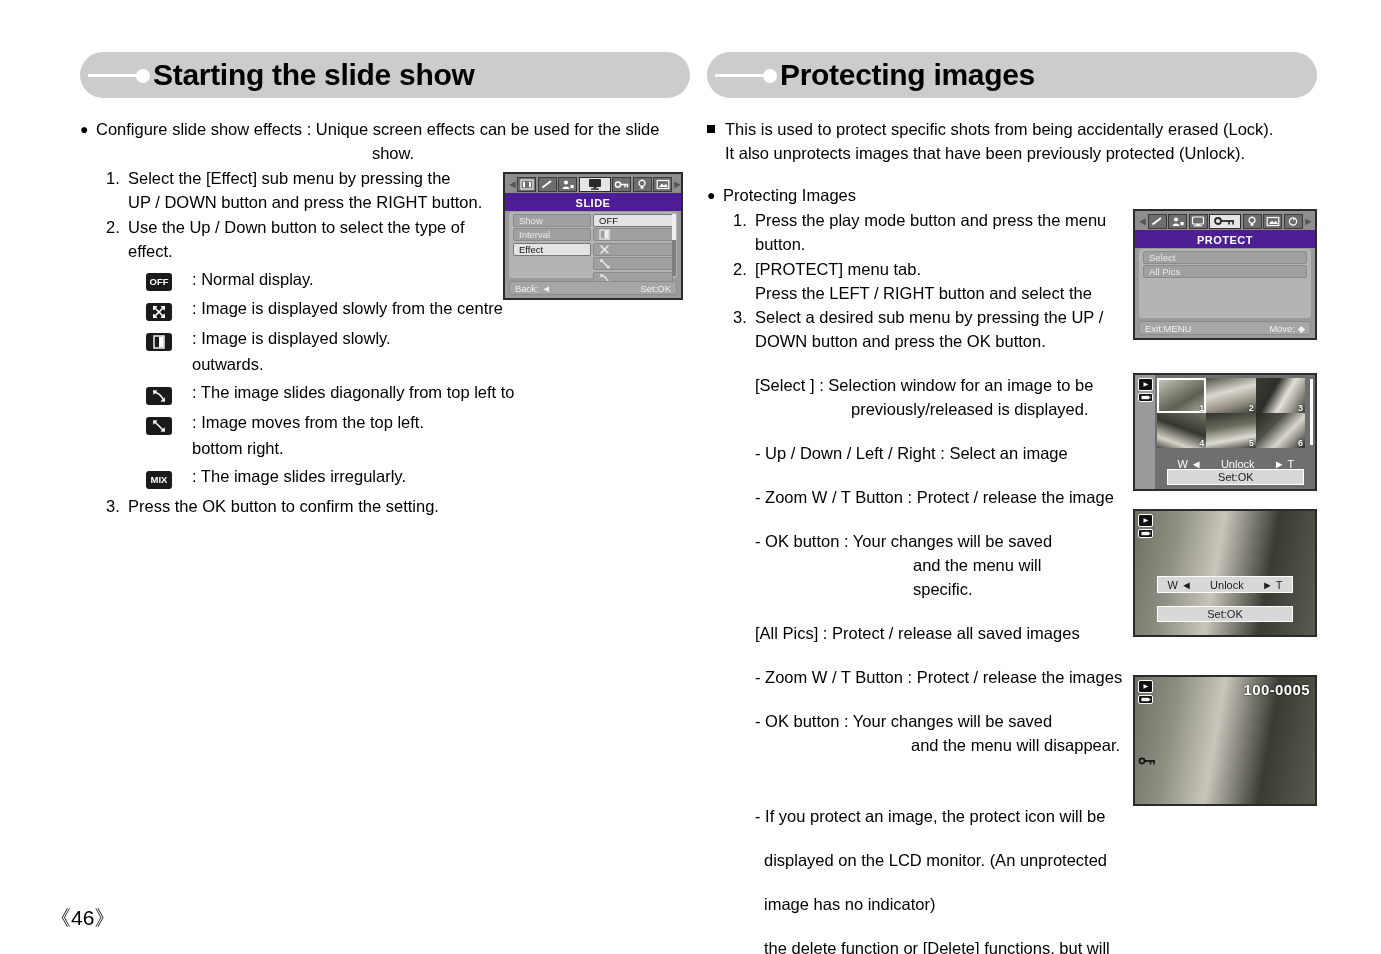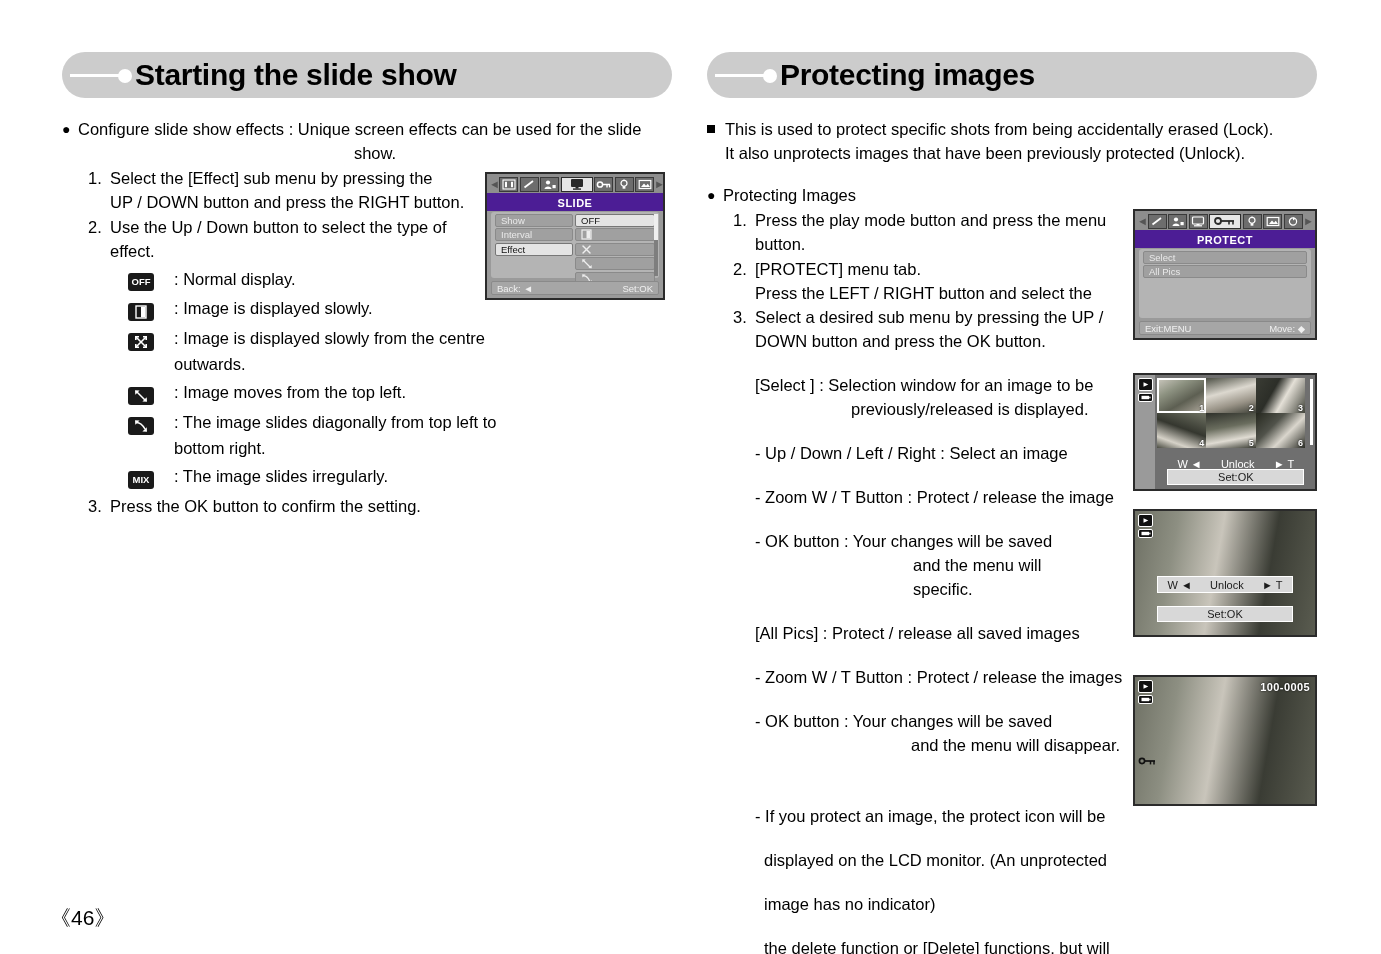--- a/index.html
+++ b/index.html
@@ -9,21 +9,21 @@
     background:#ffffff;
     font-family:"Liberation Sans", sans-serif;
     color:#000000;
     position:relative;
     overflow:hidden;
   }
 
   
   .page { position:absolute; inset:0; }
   .col { position:absolute; top:52px; }
-  .col-left  { left:62px;  width:610px; }
+  .col-left  { left:80px;  width:610px; }
   .col-right { left:707px; width:610px; }
 
   
   .hdr {
     height:46px;
     background:#cccccc;
     border-radius:23px;
     position:relative;
     display:flex;
     align-items:center;
@@ -216,21 +216,21 @@
   }
   .ov-batt {
     width:15px; height:9px;
     background:#111; border:1.5px solid #fff;
     border-radius:2px;
     display:flex; align-items:center; justify-content:center;
   }
   .ov-key { margin-top:48px; }
   .filenum {
     position:absolute; right:5px; top:4px;
-    color:#fff; font-size:11px; font-weight:bold;
+    color:#fff; font-size:15px; font-weight:bold;
     letter-spacing:0.4px;
     z-index:6;
     text-shadow:0 0 2px #000;
   }
   .bar-unlock {
     position:absolute; left:12%; right:12%;
     height:17px;
     background:#d8d8d8;
     border:1px solid #fff;
     display:flex; align-items:center; justify-content:space-between;
@@ -321,32 +321,20 @@
           </span>
         </div>
 
         <div class="eff-list">
 
           <div class="eff-row">
             <span class="eff-ico">
               <span class="icon-box">OFF</span>
             </span>
             <span class="eff-txt">: Normal display.</span>
-          </div>
-
-          <div class="eff-row">
-            <span class="eff-ico">
-              <span class="icon-box">
-                <svg width="26" height="18" viewBox="0 0 26 18">
-                    <rect x="8" y="3" width="10" height="12" fill="none" stroke="#fff" stroke-width="1.4"></rect>
-                    <rect x="13" y="3.7" width="4.4" height="10.6" fill="#fff"></rect>
-                  </svg>
-              </span>
-            </span>
-            <span class="eff-txt">: Image is displayed slowly.</span>
           </div>
 
           <div class="eff-row">
             <span class="eff-ico">
               <span class="icon-box">
                 <svg width="26" height="18" viewBox="0 0 26 18">
                   <g stroke="#fff" stroke-width="1.6" stroke-linecap="round">
                     <line x1="8" y1="4" x2="18" y2="14"></line>
                       <line x1="18" y1="4" x2="8" y2="14"></line>
                   </g>
@@ -354,46 +342,58 @@
                     <path d="M7 3h4v1.6H8.6V7H7z"></path>
                       <path d="M19 3h-4v1.6h2.4V7H19z"></path>
                     <path d="M7 15h4v-1.6H8.6V11H7z"></path>
                       <path d="M19 15h-4v-1.6h2.4V11H19z"></path>
                   </g>
                 </svg>
               </span>
             </span>
             <span class="eff-txt">: Image is displayed slowly from the centre</span>
           </div>
+
+          <div class="eff-row">
+            <span class="eff-ico">
+              <span class="icon-box">
+                <svg width="26" height="18" viewBox="0 0 26 18">
+                    <rect x="8" y="3" width="10" height="12" fill="none" stroke="#fff" stroke-width="1.4"></rect>
+                    <rect x="13" y="3.7" width="4.4" height="10.6" fill="#fff"></rect>
+                  </svg>
+              </span>
+            </span>
+            <span class="eff-txt">: Image is displayed slowly.</span>
+          </div>
           <div class="eff-cont">outwards.</div>
+
+          <div class="eff-row">
+            <span class="eff-ico">
+              <span class="icon-box">
+                <svg width="26" height="18" viewBox="0 0 26 18">
+                  <path d="M8 5.5 Q13 5 17 12" stroke="#fff" stroke-width="1.5" fill="none"></path>
+                  <path d="M7 3.2l4.6 0.3-4.3 4.3z" fill="#fff"></path>
+                  <path d="M19 14.8l-4.6-0.3 4.3-4.3z" fill="#fff"></path>
+                </svg>
+              </span>
+            </span>
+            <span class="eff-txt">: The image slides diagonally from top left to</span>
+          </div>
 
           <div class="eff-row">
             <span class="eff-ico">
               <span class="icon-box">
                 <svg width="26" height="18" viewBox="0 0 26 18">
                   <line x1="8.5" y1="4.5" x2="17.5" y2="13.5" stroke="#fff" stroke-width="1.5"></line>
                   <path d="M7 3.2l4.6 0.3-4.3 4.3z" fill="#fff"></path>
                   <path d="M19 14.8l-4.6-0.3 4.3-4.3z" fill="#fff"></path>
                 </svg>
               </span>
             </span>
             <span class="eff-txt">: Image moves from the top left.</span>
-          </div>
-
-          <div class="eff-row">
-            <span class="eff-ico">
-              <span class="icon-box">
-                <svg width="26" height="18" viewBox="0 0 26 18">
-                  <path d="M8 5.5 Q13 5 17 12" stroke="#fff" stroke-width="1.5" fill="none"></path>
-                  <path d="M7 3.2l4.6 0.3-4.3 4.3z" fill="#fff"></path>
-                  <path d="M19 14.8l-4.6-0.3 4.3-4.3z" fill="#fff"></path>
-                </svg>
-              </span>
-            </span>
-            <span class="eff-txt">: The image slides diagonally from top left to</span>
           </div>
           <div class="eff-cont">bottom right.</div>
 
           <div class="eff-row">
             <span class="eff-ico">
               <span class="icon-box">MIX</span>
             </span>
             <span class="eff-txt">: The image slides irregularly.</span>
           </div>
 

